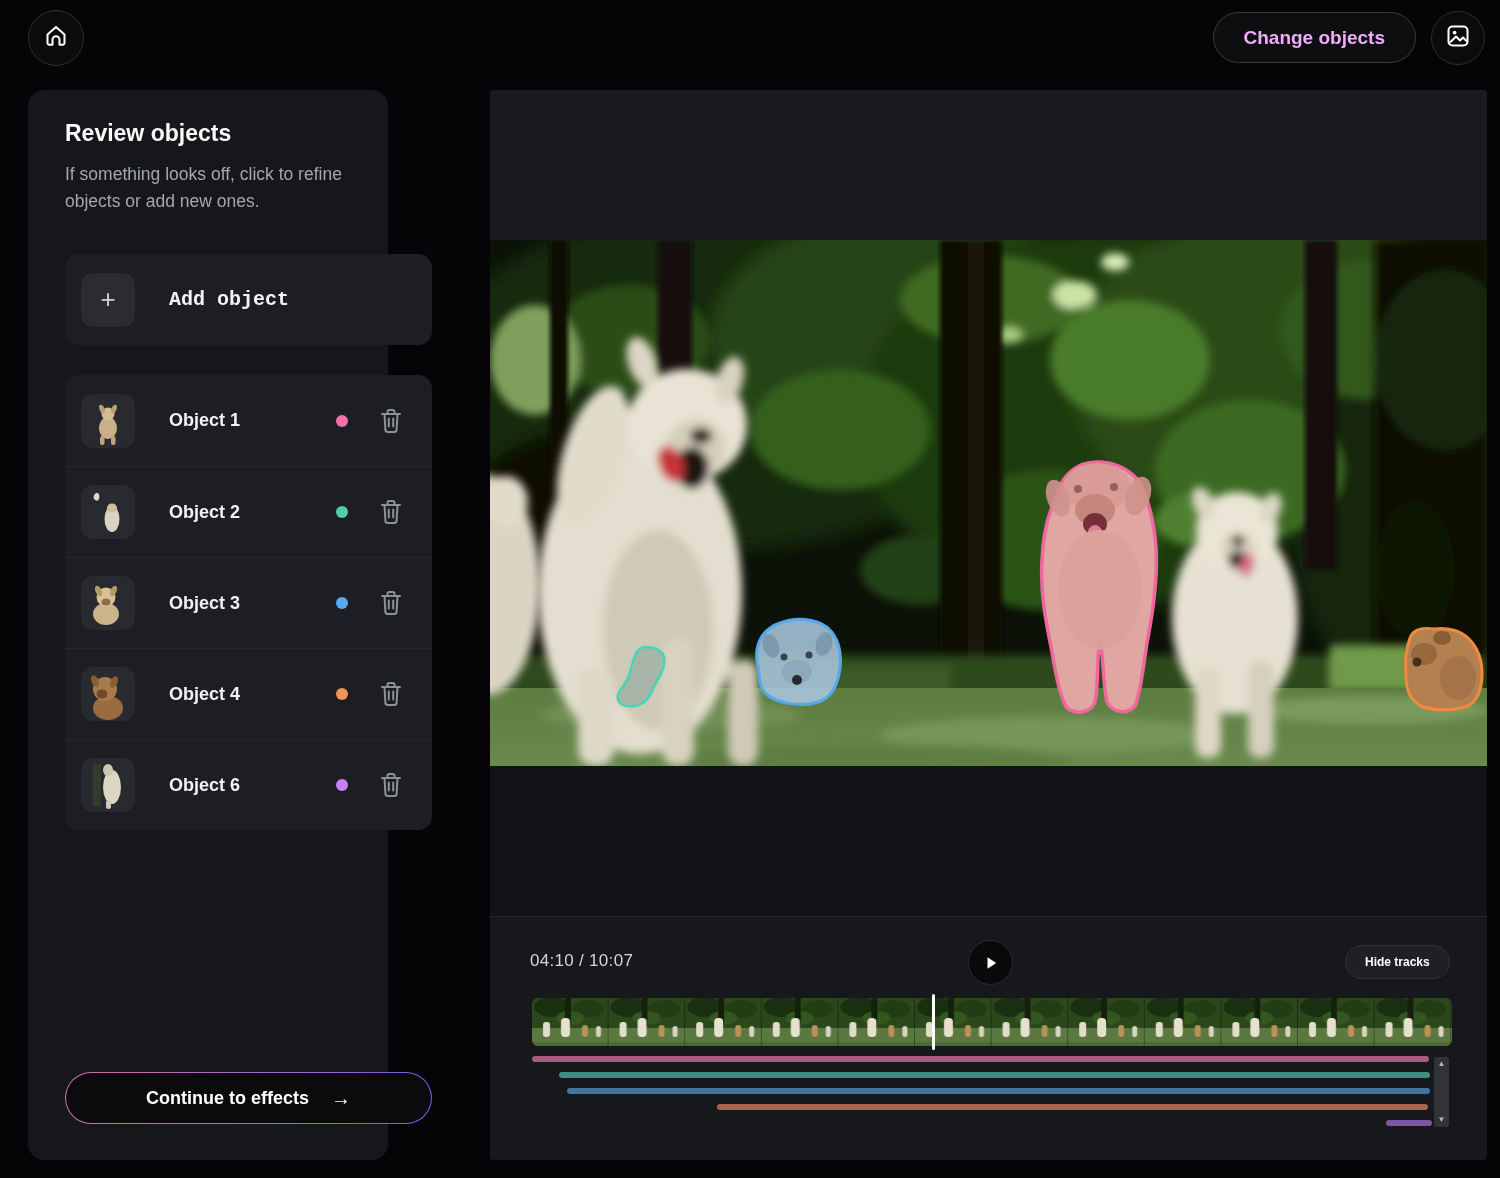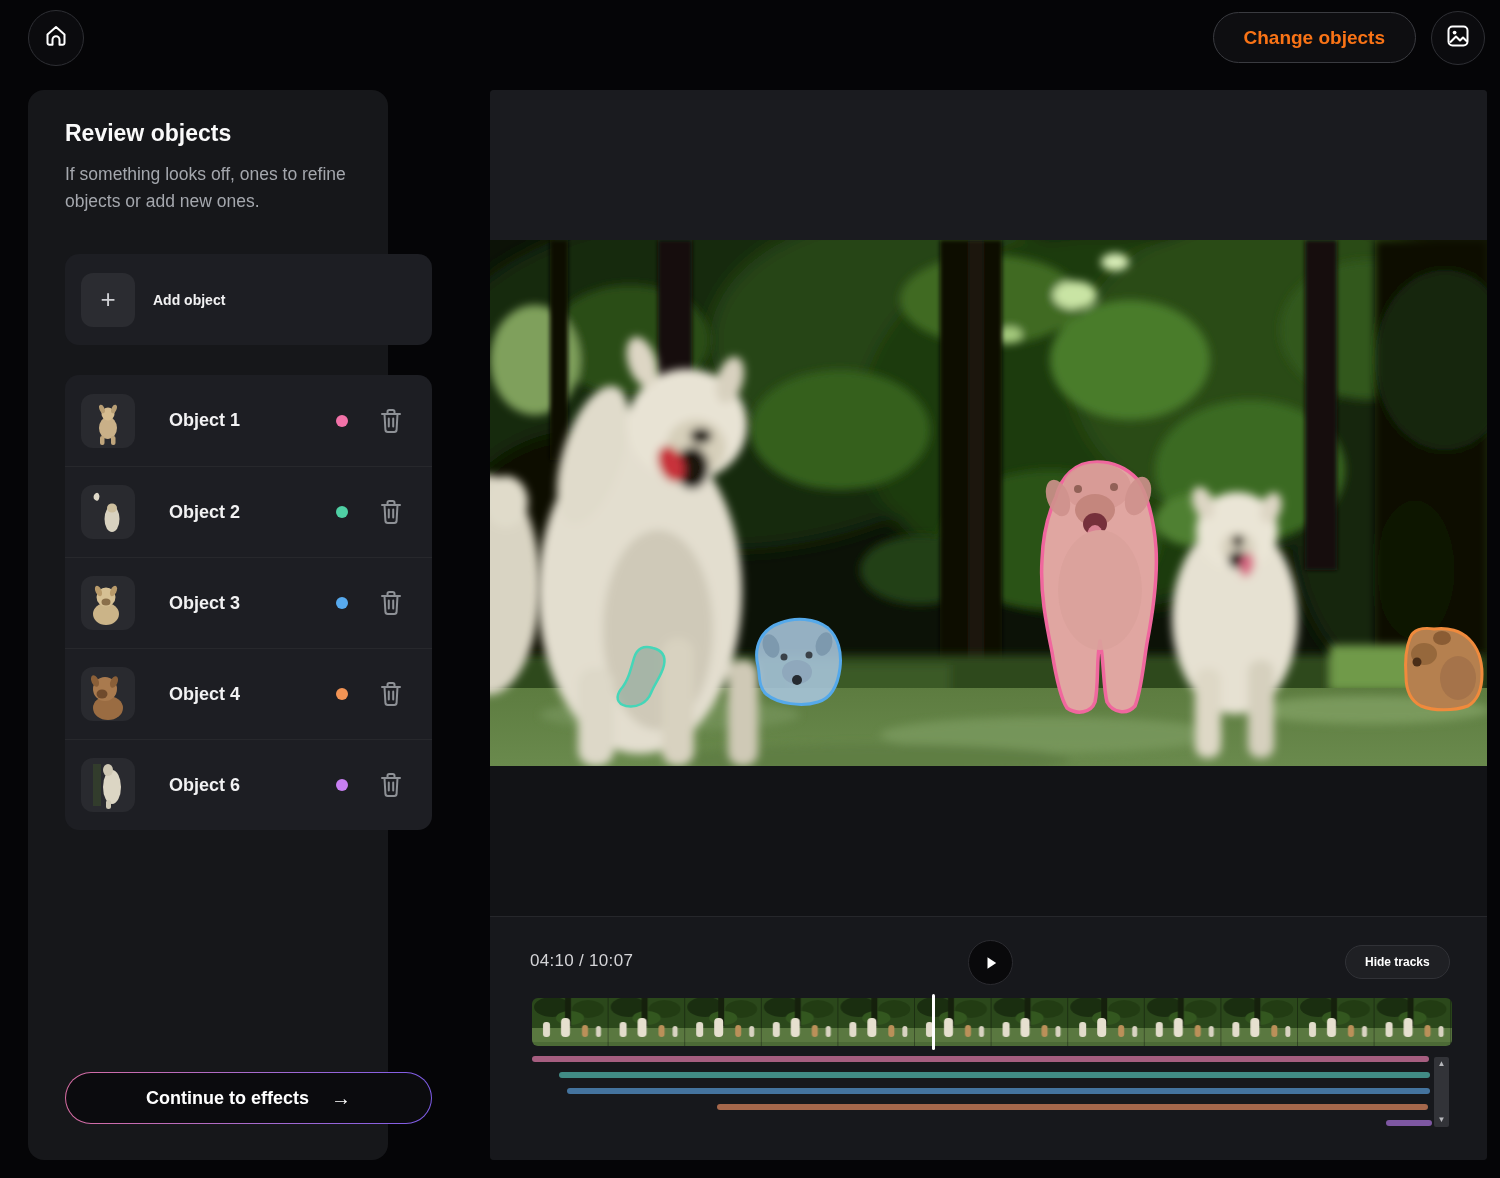--- a/index.html
+++ b/index.html
@@ -10,42 +10,42 @@
   }
   
   .home-btn {
     position:absolute; left:28px; top:10px; width:56px; height:56px;
     border-radius:50%; border:1px solid #2e2f34; background:#0b0b0e;
     display:flex; align-items:center; justify-content:center; cursor:pointer;
   }
   .change-objects-btn {
     position:absolute; right:84px; top:12px; height:51px; padding:0 30px;
     border-radius:26px; border:1px solid #3a3b40; background:#0e0e11;
-    color:#f97316; font-size:19px; font-weight:700; display:flex; align-items:center; cursor:pointer;
+    color:#f0abfc; font-size:19px; font-weight:700; display:flex; align-items:center; cursor:pointer;
   }
   .gallery-btn {
     position:absolute; right:15px; top:11px; width:54px; height:54px;
     border-radius:50%; border:1px solid #2e2f34; background:#0b0b0e;
     display:flex; align-items:center; justify-content:center; cursor:pointer;
   }
   
   .sidebar {
     position:absolute; left:28px; top:90px; width:360px; height:1070px;
     background:#16171a; border-radius:16px;
   }
   .sidebar h1 { position:absolute; left:37px; top:30px; font-size:23px; font-weight:700; color:#fafafa; }
   .sidebar .desc { position:absolute; left:37px; top:71px; width:330px; font-size:17.5px; line-height:1.57; color:#a4a7ad; }
   .card { position:absolute; left:37px; width:367px; background:#1d1e23; border-radius:14px; }
   .add-card { top:164px; height:91px; display:flex; align-items:center; cursor:pointer; }
   .plus-box {
     width:54px; height:54px; margin-left:16px; border-radius:12px; background:#2b2c31;
     display:flex; align-items:center; justify-content:center;
     font-size:26px; font-weight:400; color:#cfd0d4;
   }
-  .add-label { margin-left:18px; font-size:14px; font-weight:700; }
+  .add-label { margin-left:34px; font-size:20px; font-weight:700;font-family:Liberation Mono, monospace; }
   .objects-card { top:285px; height:455px; overflow:hidden; }
   .obj-row { position:relative; height:91px; display:flex; align-items:center; cursor:pointer; }
   .obj-row + .obj-row { border-top:1px solid #27282c; }
   .thumb {
     width:54px; height:54px; margin-left:16px; border-radius:12px; background:#292a2f;
     overflow:hidden; flex:none;
   }
   .obj-label { margin-left:34px; font-size:18px; font-weight:700; flex:1; }
   .dot { width:12px; height:12px; border-radius:50%; margin-right:30px; flex:none; }
   .trash-btn { width:26px; height:28px; margin-right:28px; flex:none; cursor:pointer; }
@@ -110,21 +110,21 @@
       <rect x="3.5" y="3.5" width="19" height="19" rx="4" stroke="#ffffff" stroke-width="2"></rect>
       <circle cx="9.6" cy="9.6" r="1.9" fill="#ffffff"></circle>
       <path d="M5 19.5 L11 13.5 L15 17.5 L18 14.5 L22 18.5" stroke="#ffffff" stroke-width="2" stroke-linejoin="round"></path>
     </svg>
   </span>
 </div>
 
 <div class="sidebar">
   <h1>Review objects</h1>
   <div class="desc">
-    <span>If something looks off, ones to refine</span><br>
+    <span>If something looks off, click to refine</span><br>
     <span>objects or add new ones.</span>
   </div>
 
   <div class="card add-card">
     <div class="plus-box">+</div>
     <div class="add-label">Add object</div>
   </div>
 
   <div class="card objects-card">
 

